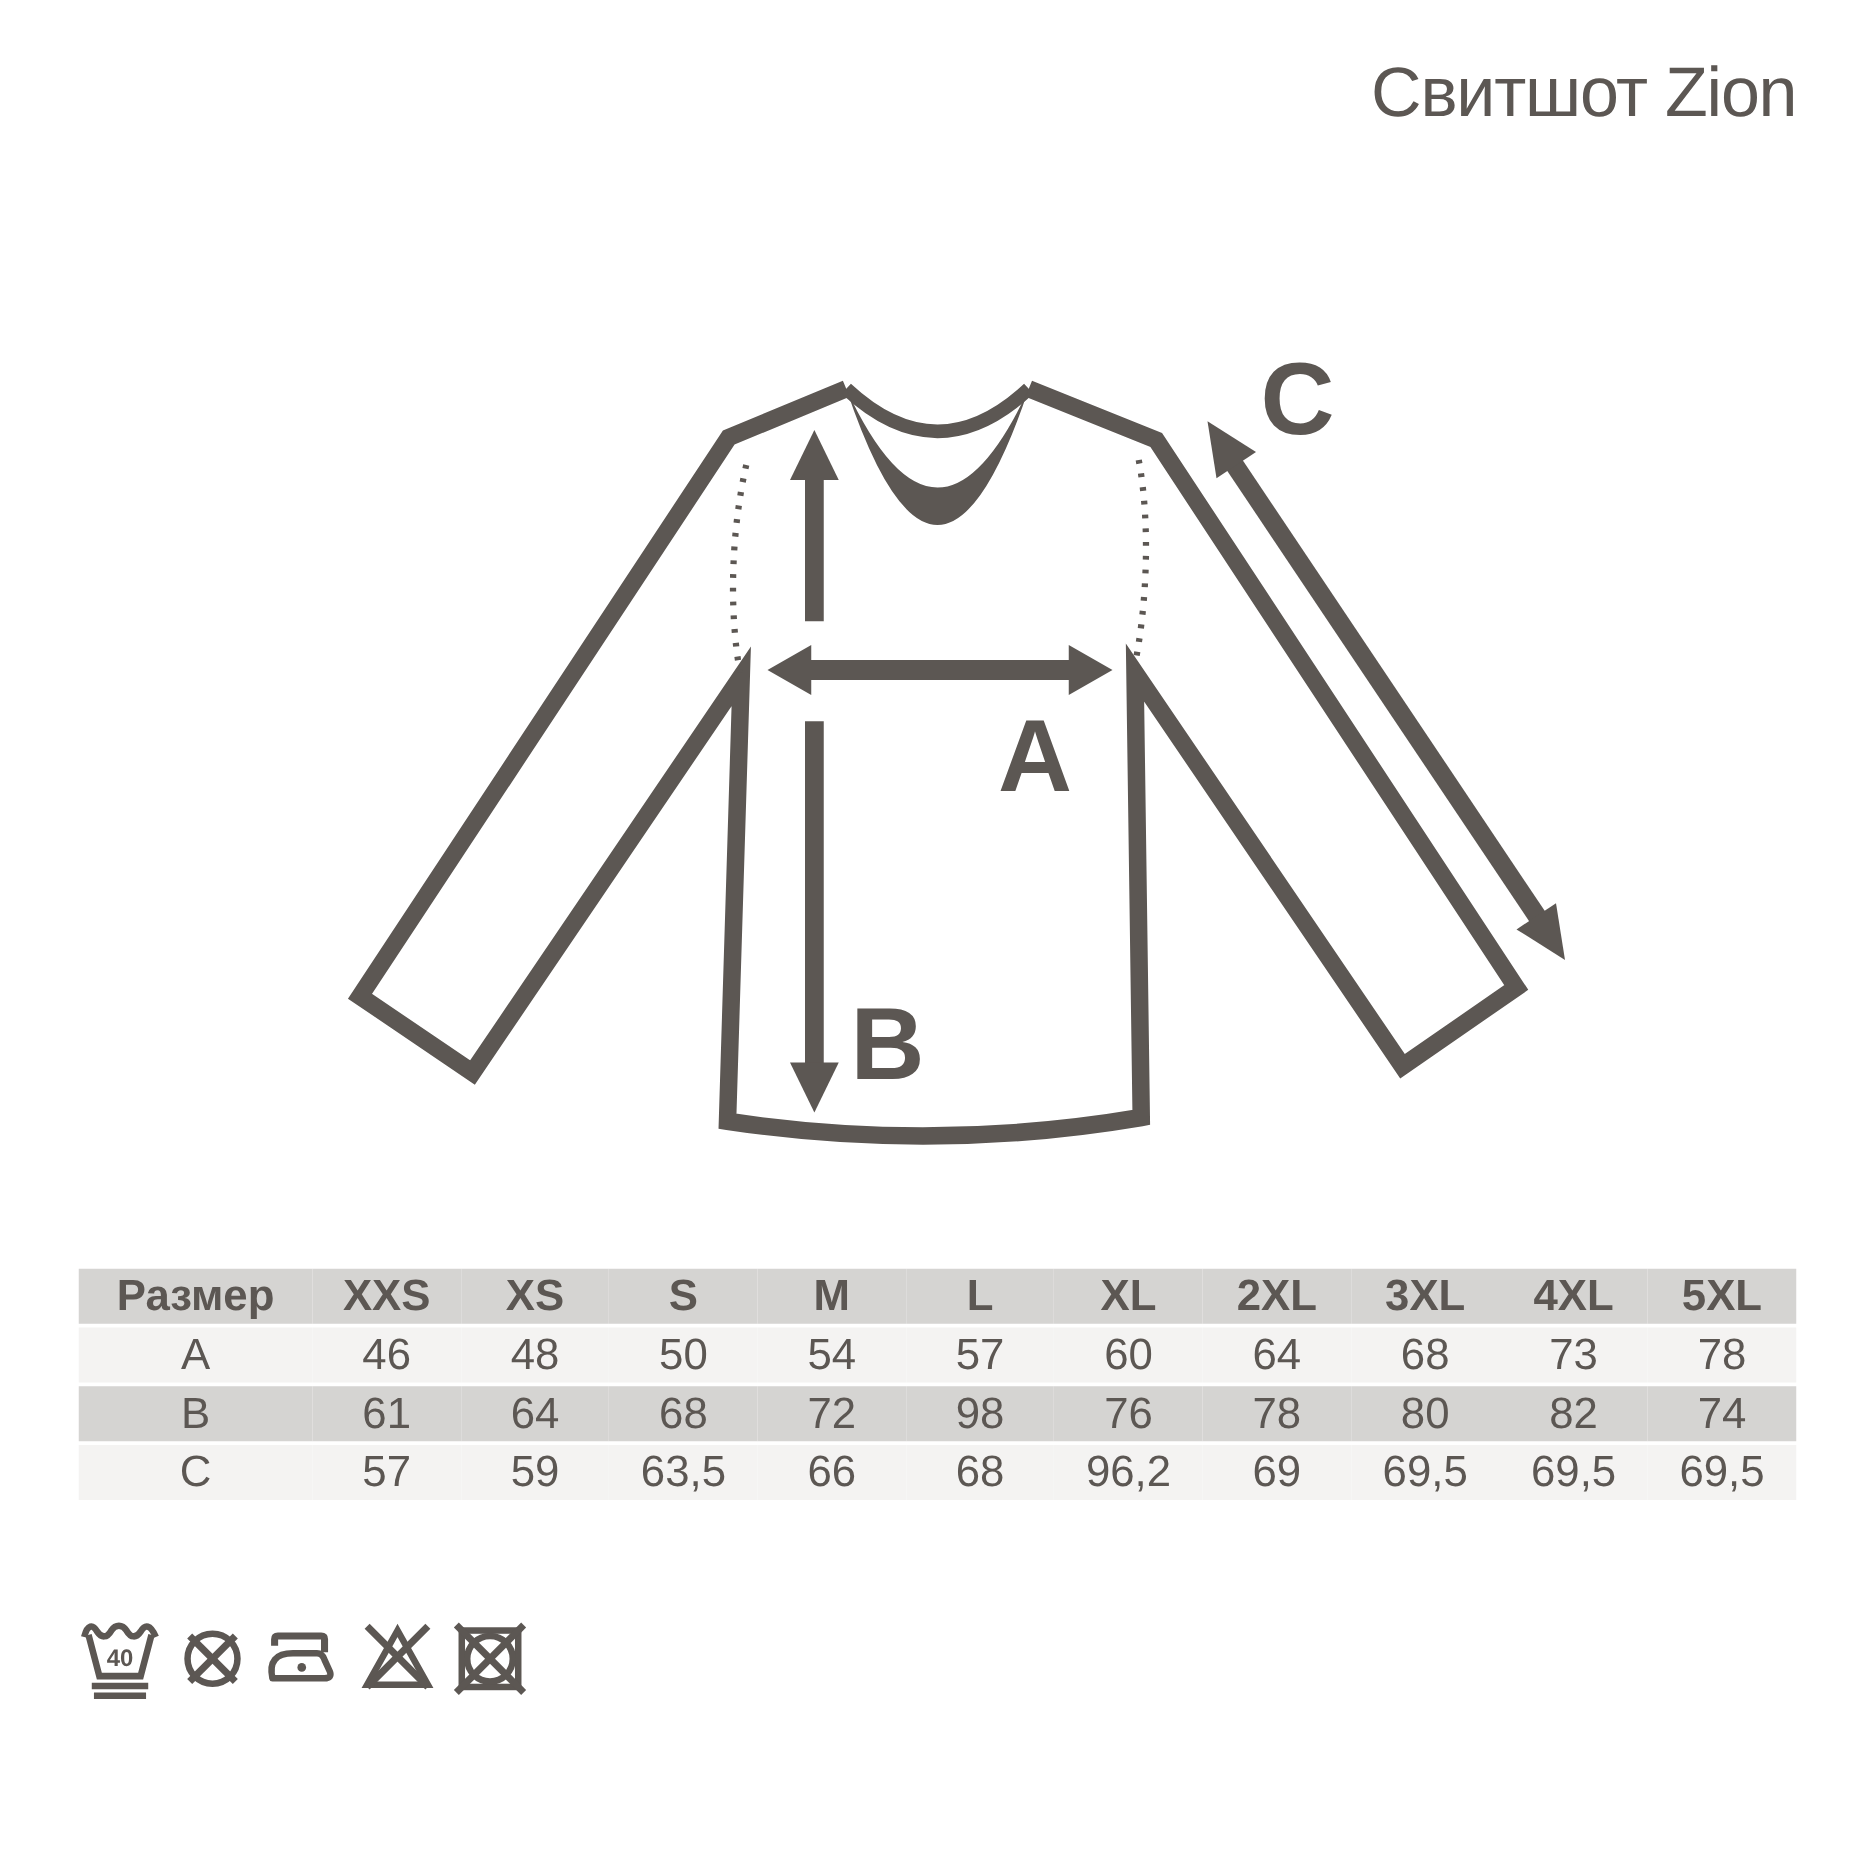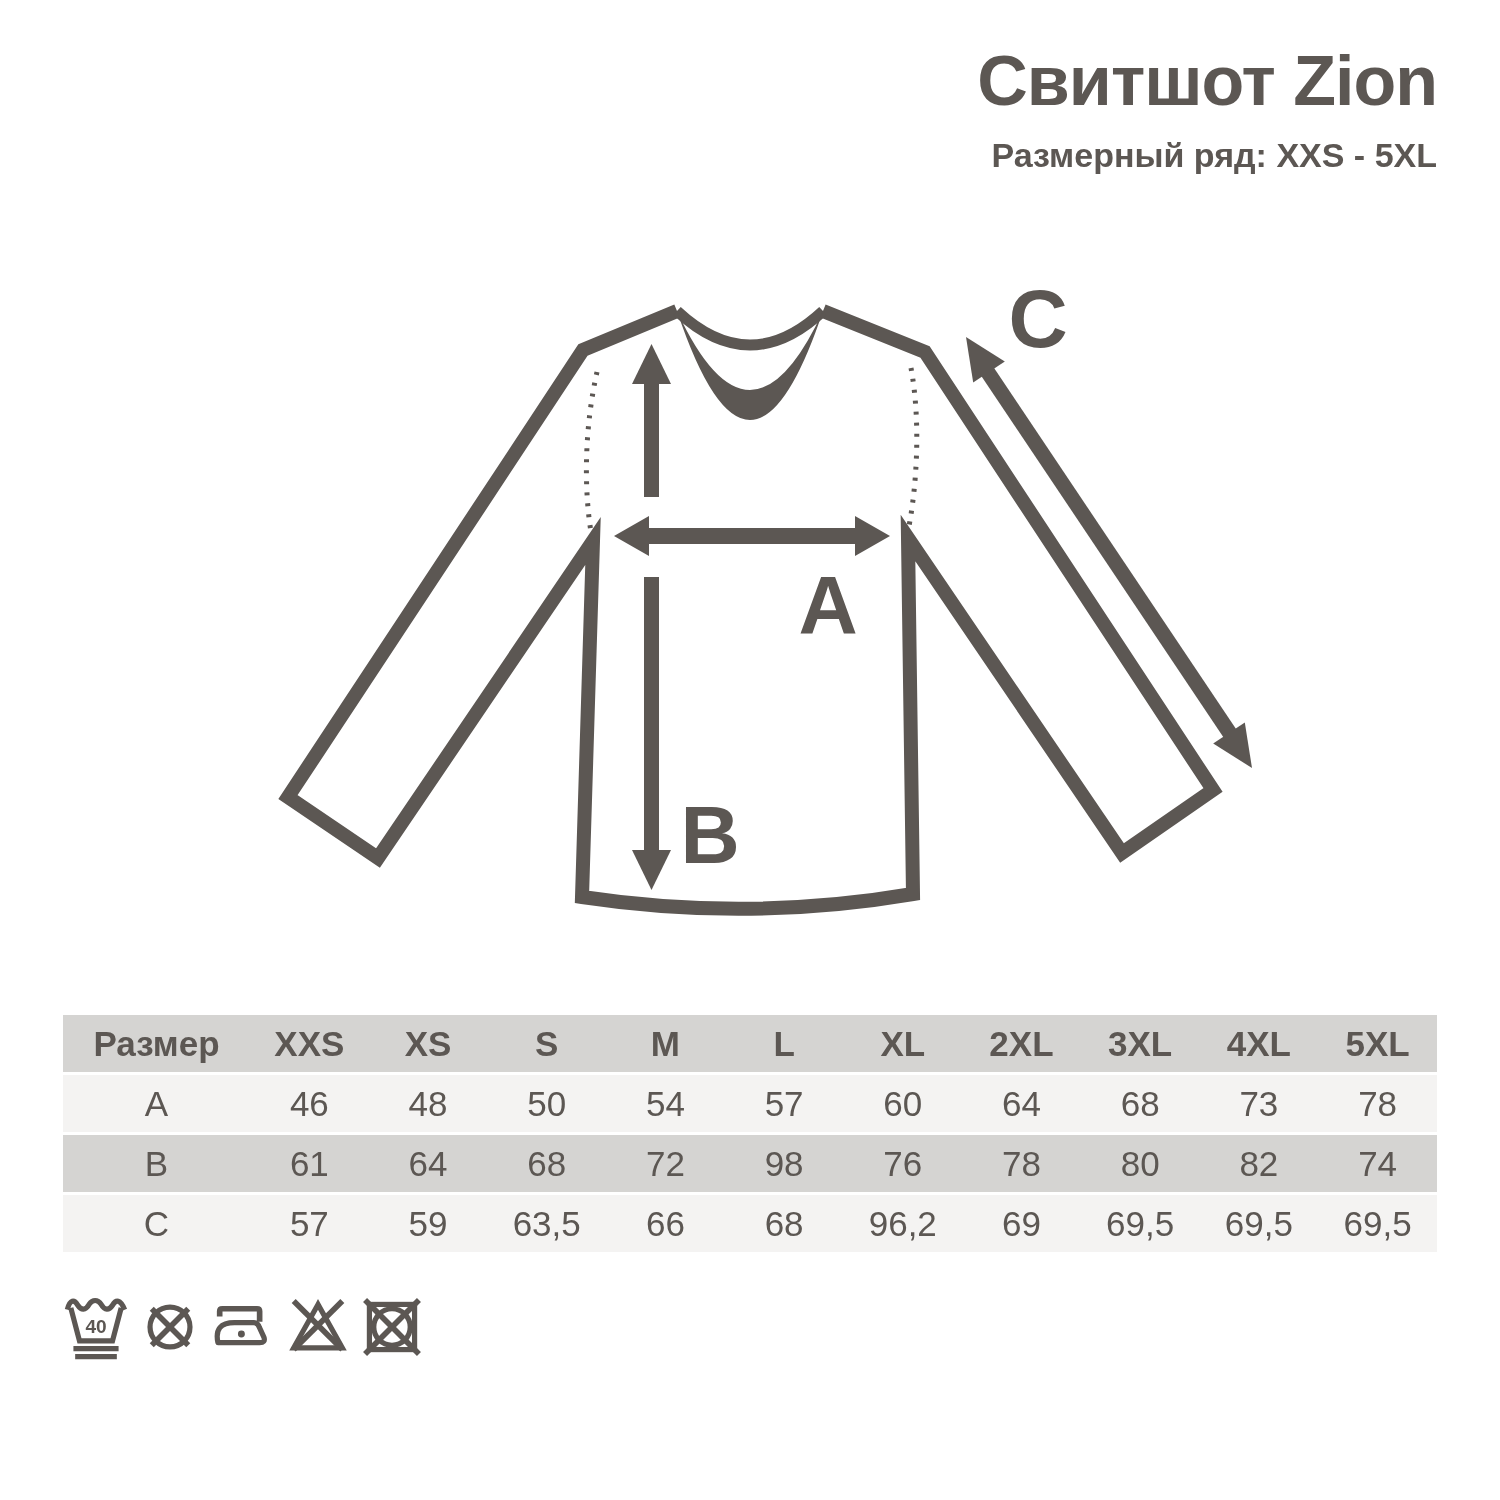--- a/index.html
+++ b/index.html
@@ -6,36 +6,36 @@
   .page{
     position:relative;
     width:1500px;height:1500px;
     background:#ffffff;
     font-family:"Liberation Sans", sans-serif;
     color:#5c5753;
     overflow:hidden;
   }
   
   .header{position:absolute;top:44px;right:63px;text-align:right;}
-  .title{font-size:70px;font-weight:bold;letter-spacing:-1px;line-height:1.08;margin-left:40px;}
+  .title{font-size:56px;font-weight:normal;letter-spacing:-1px;line-height:1.08;margin-left:40px;}
   .subtitle{font-size:34px;font-weight:bold;margin-top:16px;}
 
   
   .diagram{position:absolute;left:240px;top:255px;width:1060px;height:700px;}
   .diagram text{font-family:"Liberation Sans", sans-serif;font-weight:bold;fill:#5c5753;}
 
   
   .size-table{
     position:absolute;left:63px;top:1012px;width:1374px;
     border-collapse:separate;border-spacing:0 3px;
     table-layout:fixed;
     font-size:35px;color:#5c5753;
   }
   .size-table th,.size-table td{
-    height:57px;text-align:center;vertical-align:middle;padding:0;
+    height:44px;text-align:center;vertical-align:middle;padding:0;
   }
   .size-table thead th{background:#d5d4d2;font-weight:bold;}
   .size-table .col-label{width:187px;}
   .size-table tbody th{font-weight:normal;}
   .size-table tr.row-light th,.size-table tr.row-light td{background:#f4f3f2;}
   .size-table tr.row-dark th,.size-table tr.row-dark td{background:#d5d4d2;}
 
   
   .care{position:absolute;left:63px;top:1294px;display:flex;align-items:center;}
   .care-label{font-size:37px;font-weight:bold;margin-right:40px;white-space:nowrap;}
@@ -43,21 +43,20 @@
   .care-icon{height:66px;width:66px;display:block;}
   .care-icon text{font-family:"Liberation Sans", sans-serif;font-weight:bold;fill:#5c5753;}
 </style>
 </head>
 <body>
 
 <div class="page">
 
   <div class="header">
     <div class="title">Свитшот Zion</div>
-    <div class="subtitle">Размерный ряд: XXS - 5XL</div>
   </div>
 
   <svg class="diagram" viewBox="240 255 1060 700">
 
     <path d="M677,311 L583,350 L288,797 L378,858 L593,541 L582,897 Q748,922 913,894 L908,538 L1122,853 L1213,790 L925,352 L823,311" fill="none" stroke="#5c5753" stroke-width="14" stroke-linejoin="miter"></path>
 
     <path d="M677,311 Q750,379 823,311" fill="none" stroke="#5c5753" stroke-width="11"></path>
 
     <path d="M677,311 Q750,529 823,311 Q750,469 677,311 Z" fill="#5c5753" stroke="none"></path>
 

